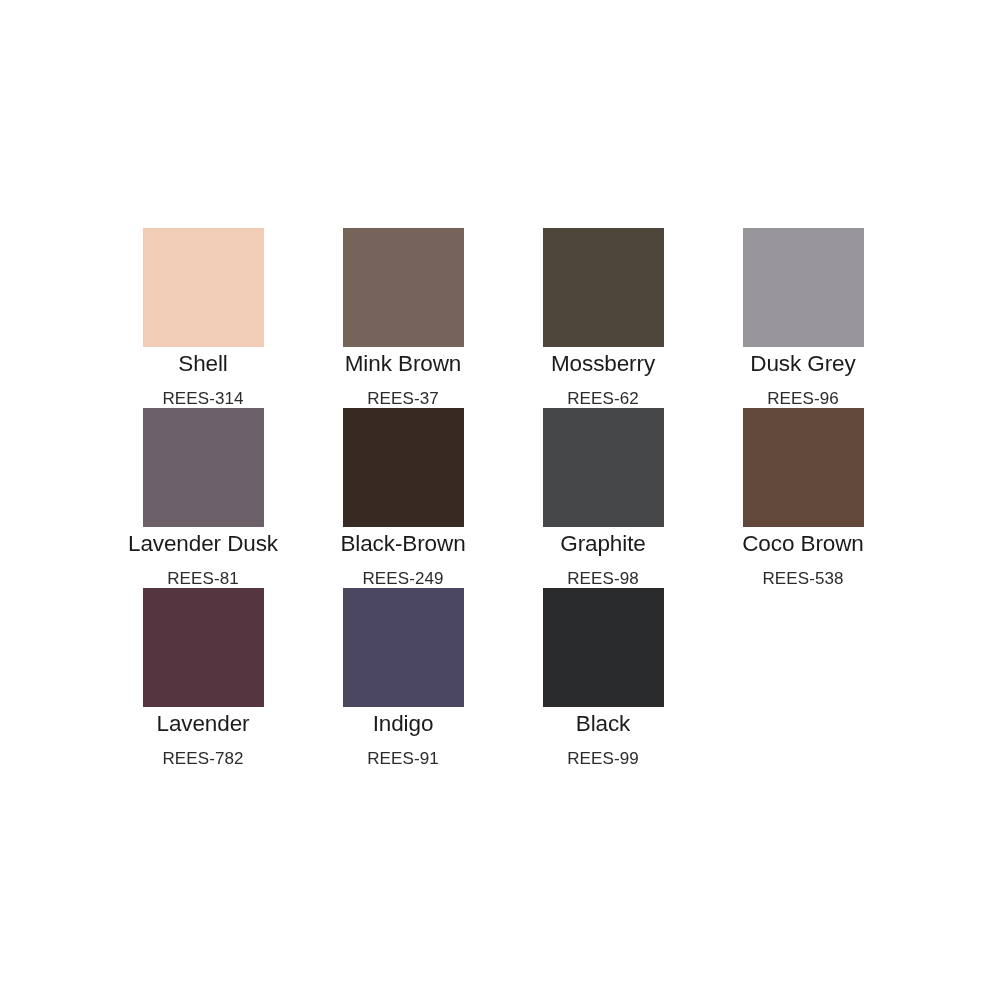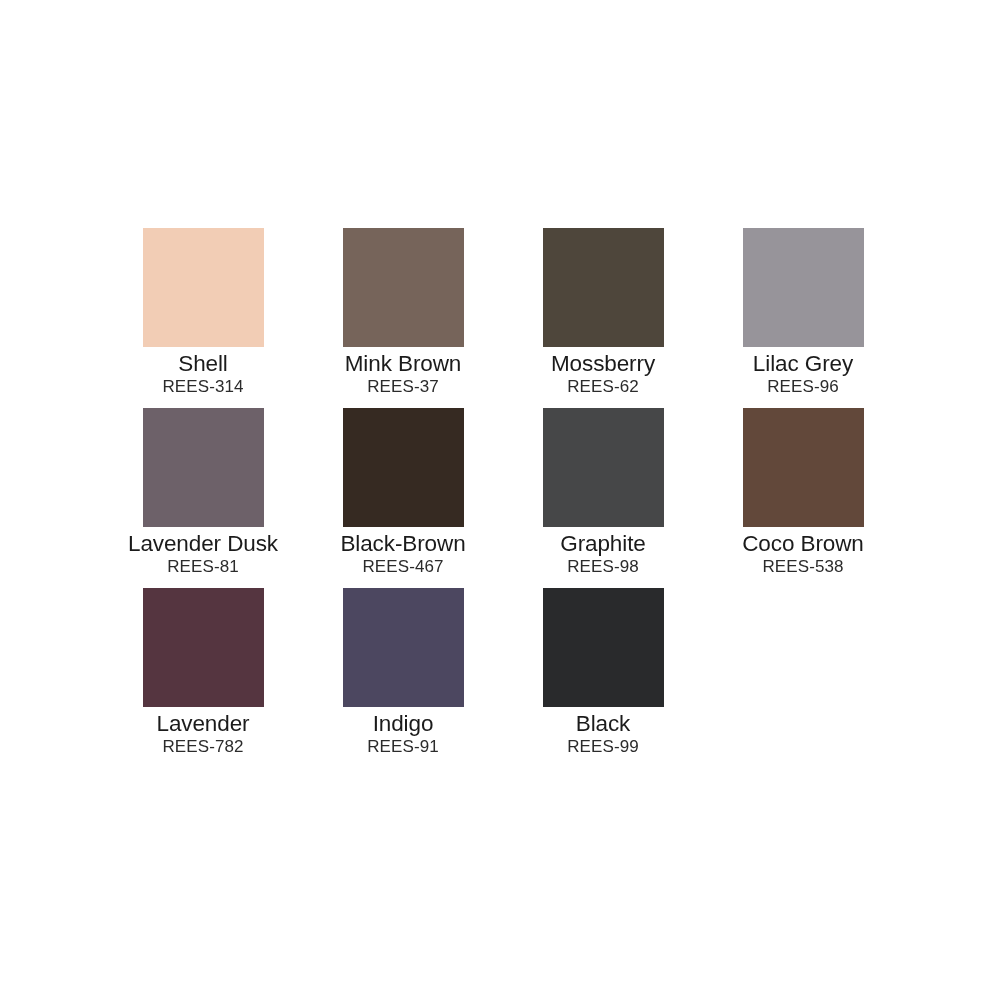--- a/index.html
+++ b/index.html
@@ -51,21 +51,21 @@
   .swatch-name {
     margin-top: 5px;
     font-size: 22.5px;
     line-height: 1.08;
     color: #1b1b1b;
     white-space: nowrap;
     letter-spacing: -0.1px;
   }
 
   .swatch-code {
-    margin-top: 2px;
+    margin-top: 14px;
     font-size: 17px;
     line-height: 1.08;
     color: #2b2b2b;
     text-align: right;
     white-space: nowrap;
     letter-spacing: 0.1px;
   }
 </style>
 </head>
 <body style="background-color: rgb(255, 255, 255);">
@@ -82,32 +82,32 @@
         <div class="swatch-name">Mink Brown</div>
         <div class="swatch-code">REES-37</div>
       </div>
       <div class="swatch-cell">
         <div class="swatch-chip" style="background-color: rgb(78, 70, 59);"></div>
         <div class="swatch-name">Mossberry</div>
         <div class="swatch-code">REES-62</div>
       </div>
       <div class="swatch-cell">
         <div class="swatch-chip" style="background-color: rgb(151, 148, 154);"></div>
-        <div class="swatch-name">Lilac Grey</div>
+        <div class="swatch-name">Dusk Grey</div>
         <div class="swatch-code">REES-96</div>
       </div>
       <div class="swatch-cell">
         <div class="swatch-chip" style="background-color: rgb(109, 97, 105);"></div>
         <div class="swatch-name">Lavender Dusk</div>
         <div class="swatch-code">REES-81</div>
       </div>
       <div class="swatch-cell">
         <div class="swatch-chip" style="background-color: rgb(54, 42, 34);"></div>
         <div class="swatch-name">Black-Brown</div>
-        <div class="swatch-code">REES-467</div>
+        <div class="swatch-code">REES-249</div>
       </div>
       <div class="swatch-cell">
         <div class="swatch-chip" style="background-color: rgb(70, 71, 72);"></div>
         <div class="swatch-name">Graphite</div>
         <div class="swatch-code">REES-98</div>
       </div>
       <div class="swatch-cell">
         <div class="swatch-chip" style="background-color: rgb(98, 72, 58);"></div>
         <div class="swatch-name">Coco Brown</div>
         <div class="swatch-code">REES-538</div>

